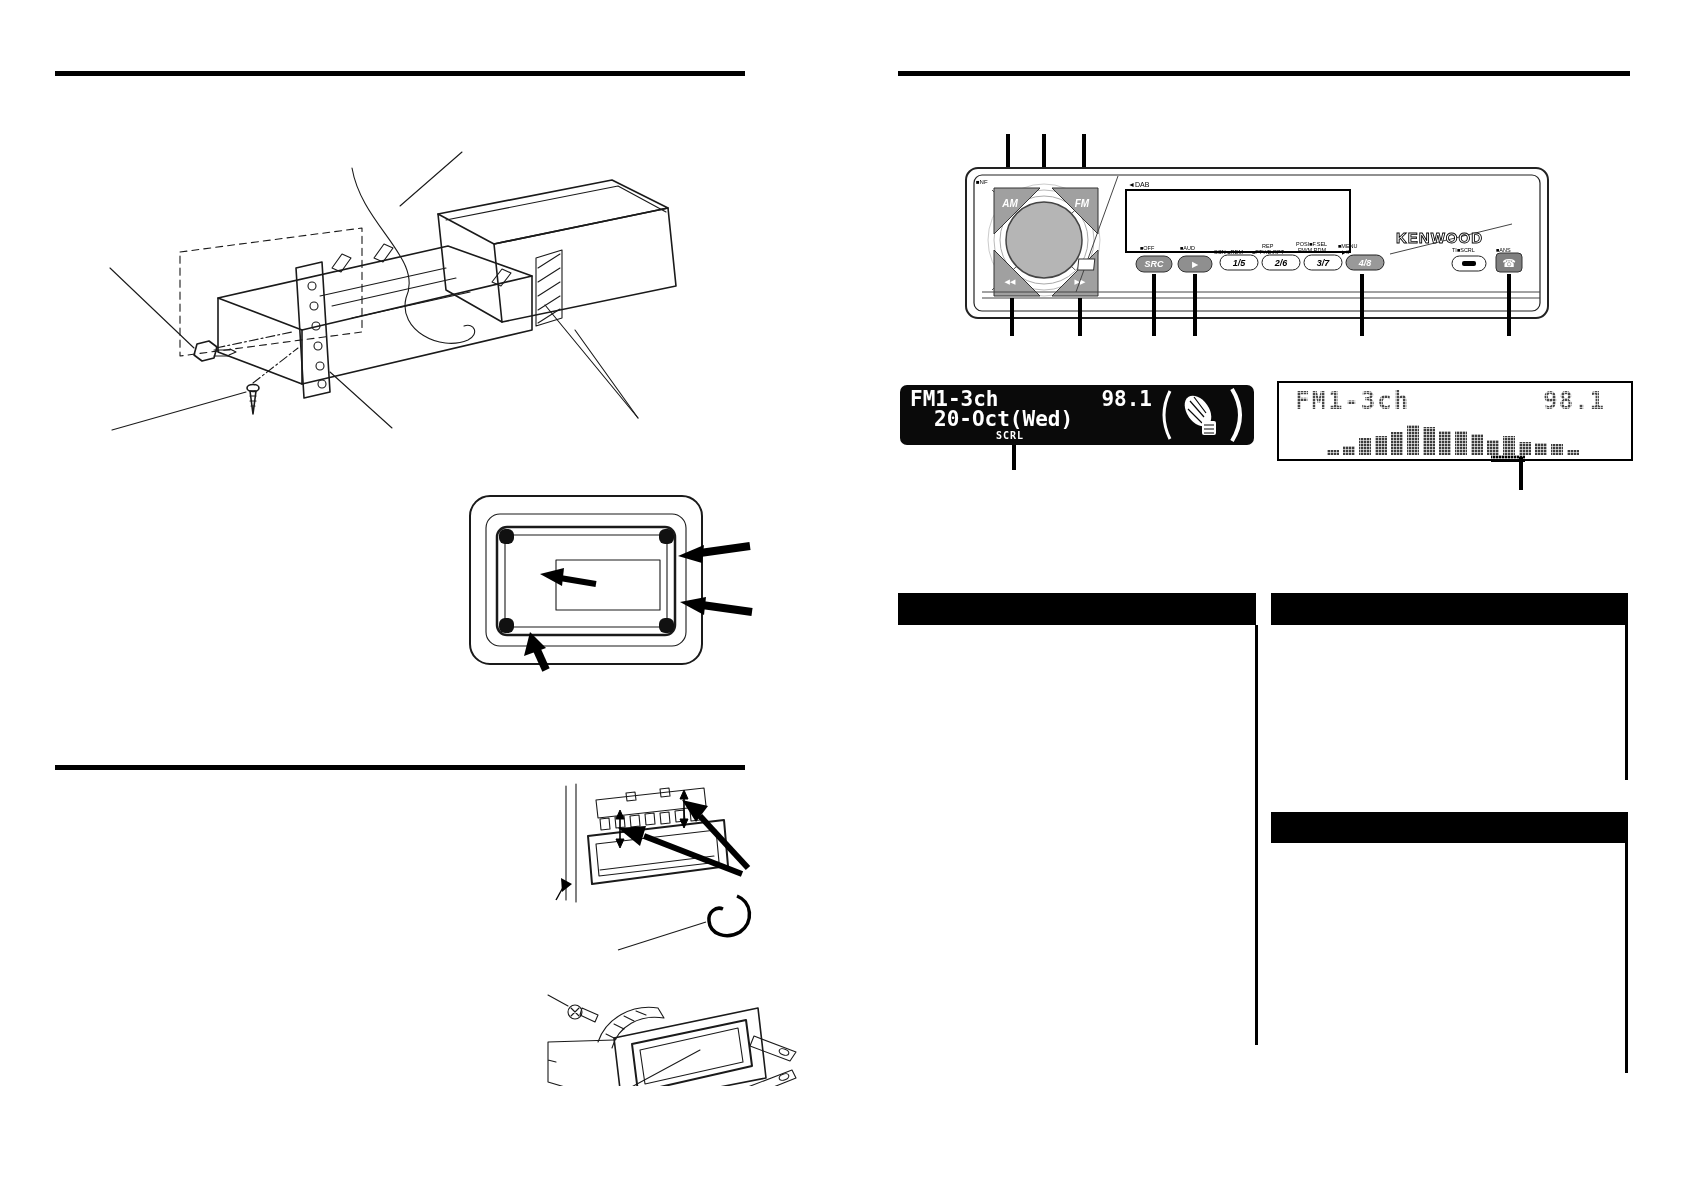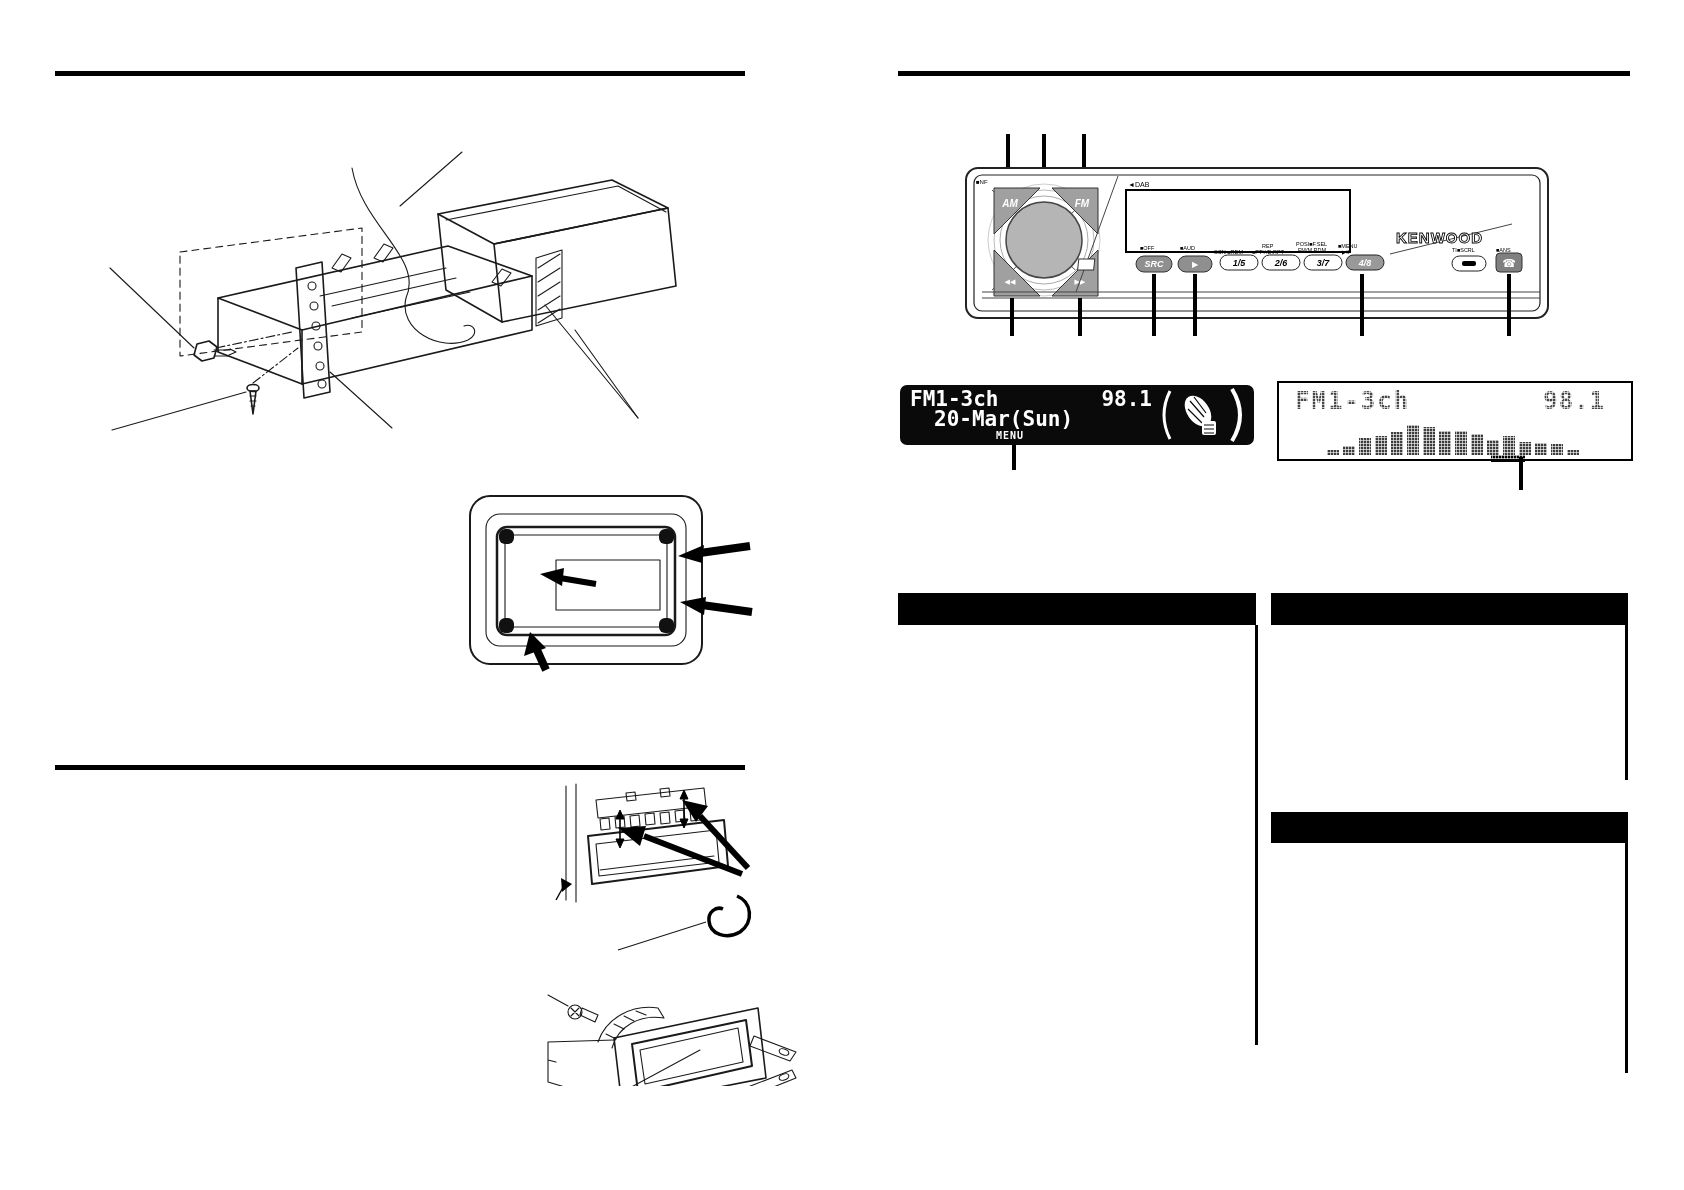--- a/index.html
+++ b/index.html
@@ -273,22 +273,22 @@
       <rect x="1360" y="274" width="4" height="62"></rect>
       <rect x="1507" y="274" width="4" height="62"></rect>
     </g>
   </svg>
 
   <div id="lcd-left">
     <div class="l1">
       <span>FM1-3ch</span>
       <span>98.1</span>
     </div>
-    <div class="l2">20-Mar(Sun)</div>
-    <div class="l3">MENU</div>
+    <div class="l2">20-Oct(Wed)</div>
+    <div class="l3">SCRL</div>
     <svg class="abs" style="right:4px;top:2px;" width="96" height="56" viewBox="0 0 96 56">
       <path d="M16,4 Q4,28 16,52" stroke="#fff" stroke-width="3" fill="none"></path>
       <path d="M78,2 Q94,28 78,54" stroke="#fff" stroke-width="4" fill="none"></path>
       <ellipse cx="44" cy="24" rx="11" ry="17" fill="#fff" transform="rotate(-35 44 24)"></ellipse>
       <path d="M36,14 l14,16 M34,22 l14,14 M40,10 l12,16" stroke="#0a0a0a" stroke-width="1.2"></path>
       <rect x="48" y="34" width="14" height="14" rx="2" fill="#fff"></rect>
       <path d="M50,38 h10 M50,42 h10 M50,46 h10" stroke="#0a0a0a" stroke-width="1.2"></path>
     </svg>
   </div>
   <div class="callout" style="left:1012px;top:445px;height:25px;"></div>

